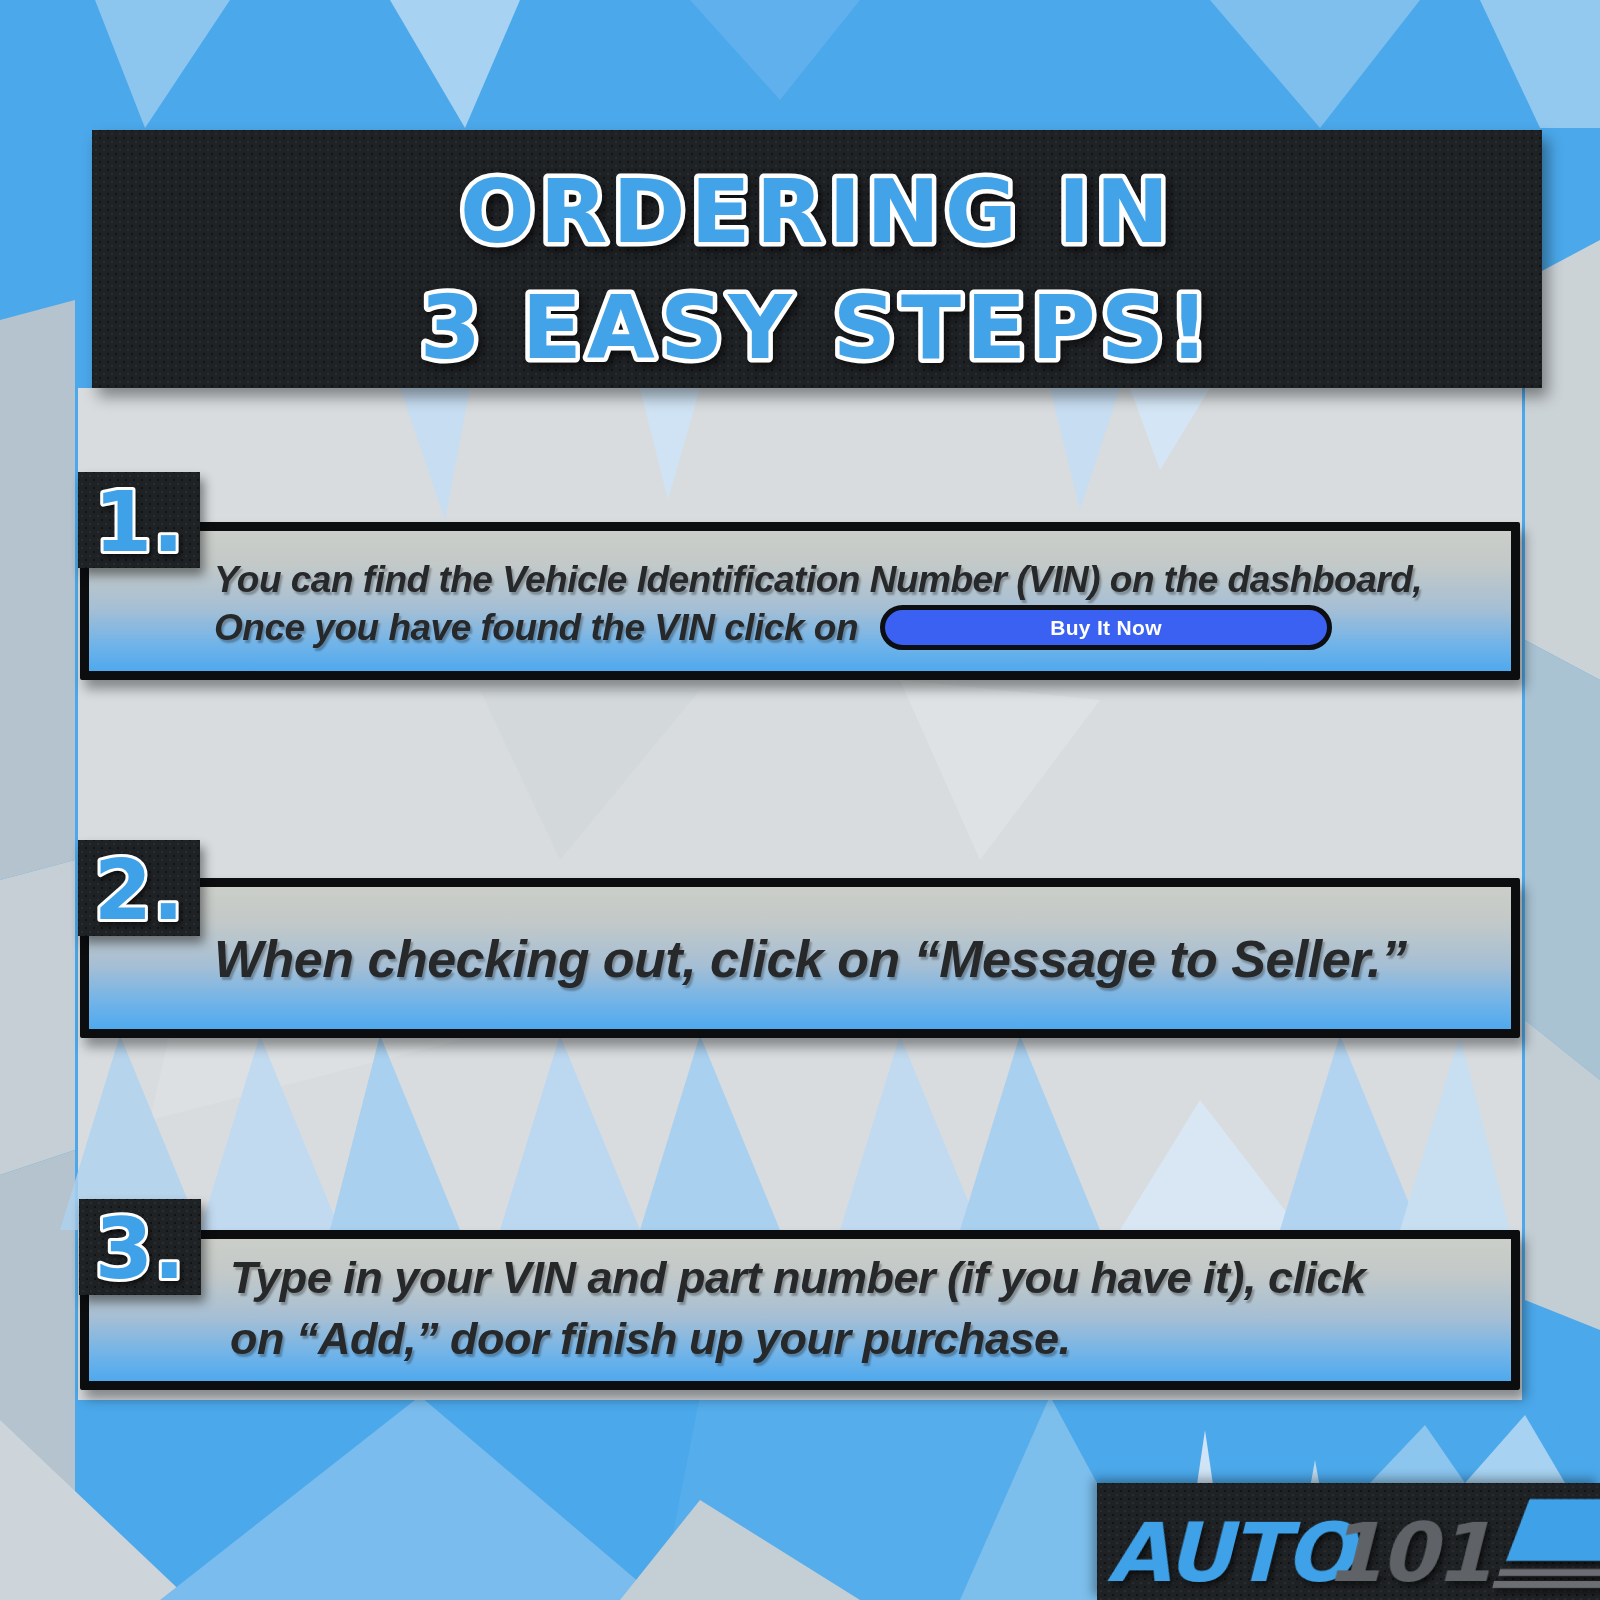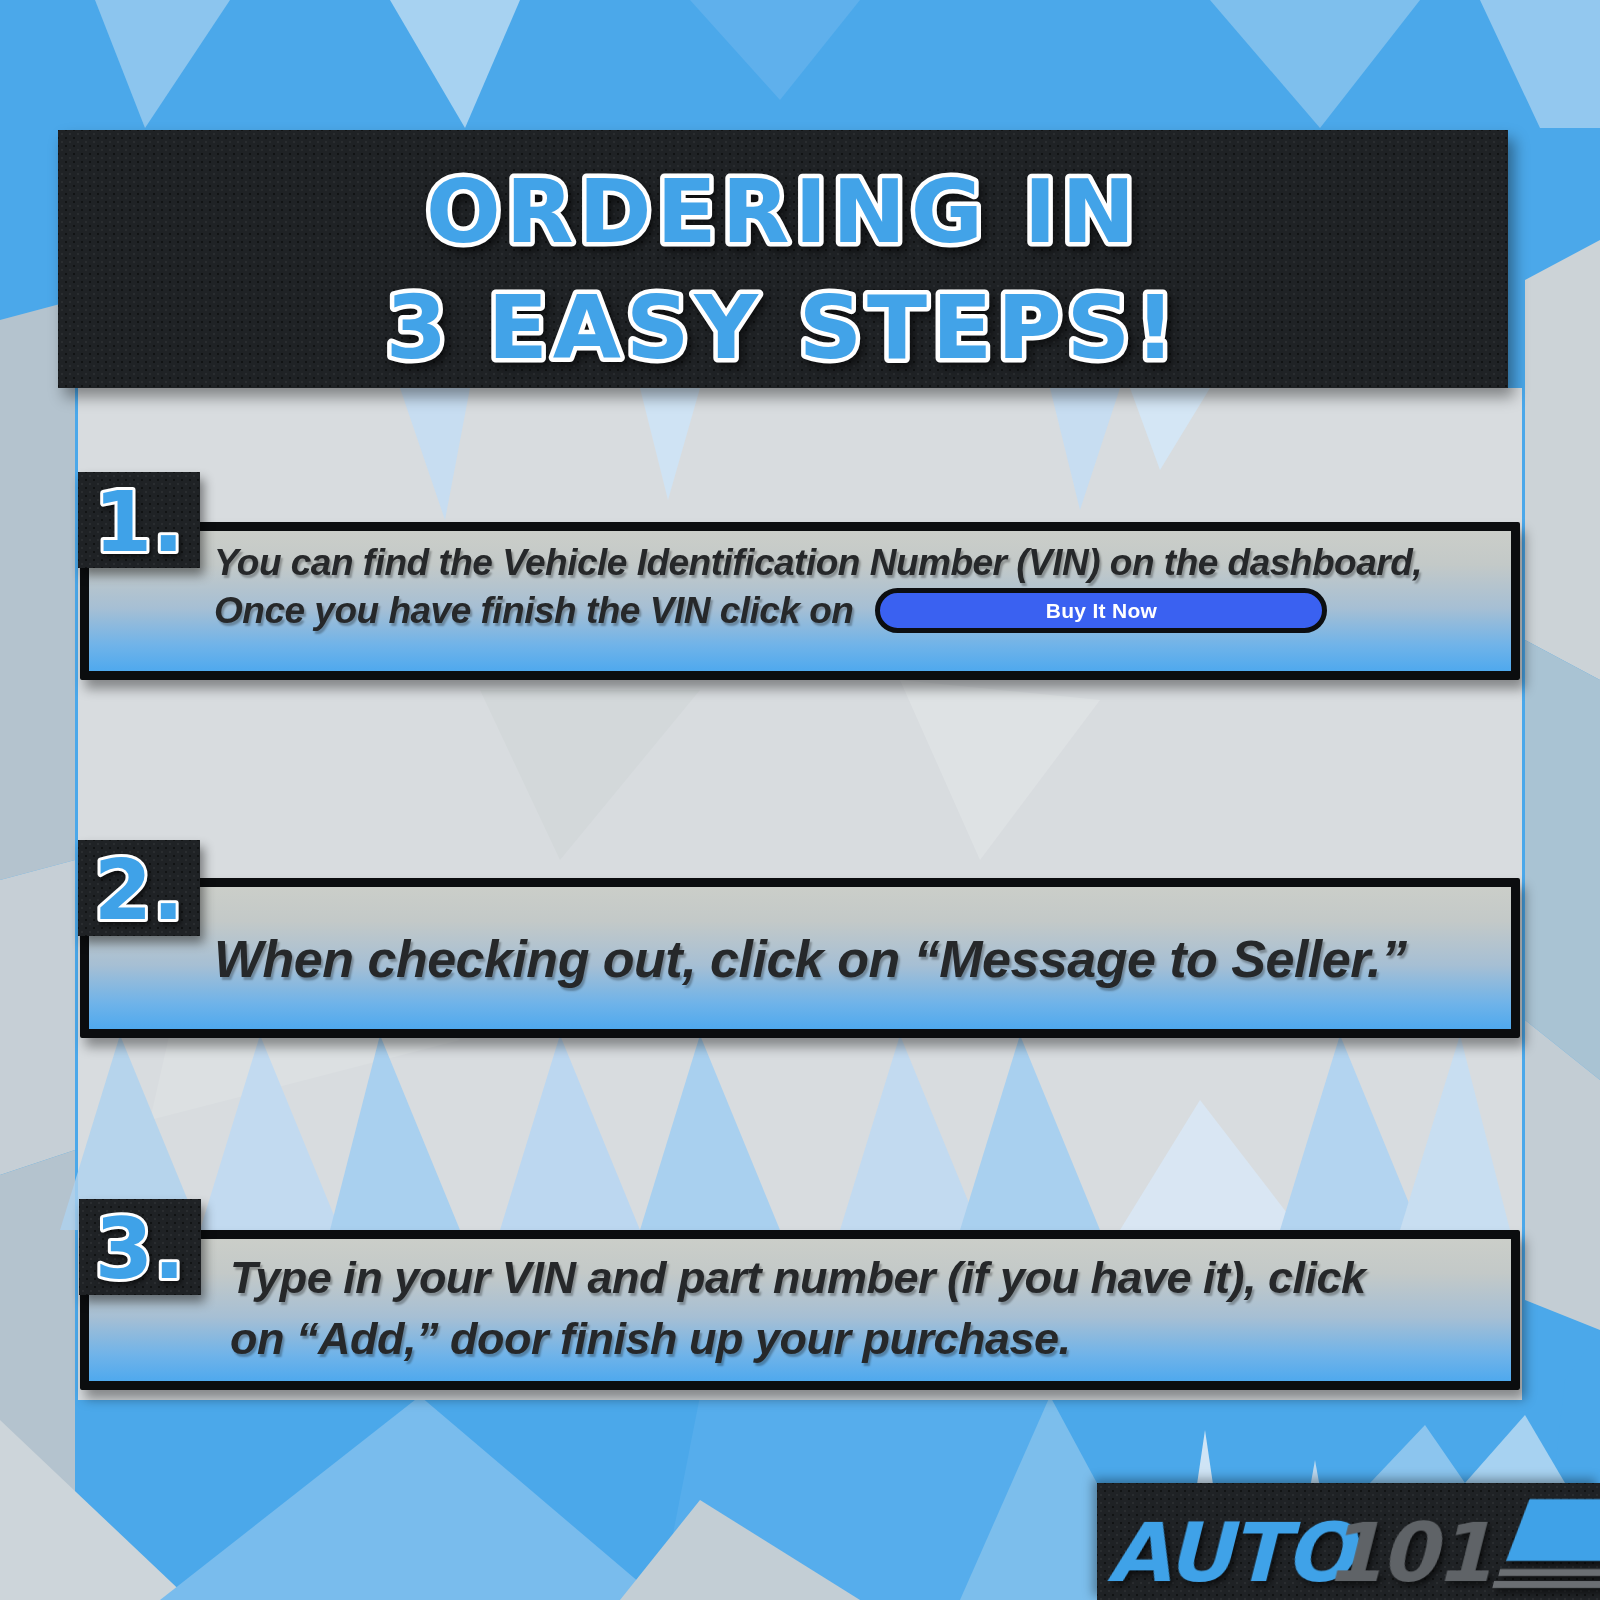--- a/index.html
+++ b/index.html
@@ -13,21 +13,21 @@
   .carbon{
     background-color:#1f2225;
     background-image:
       radial-gradient(rgba(255,255,255,0.05) 1px, transparent 1.4px),
       radial-gradient(rgba(0,0,0,0.45) 1px, transparent 1.4px);
     background-size:8px 8px;
     background-position:0 0,4px 4px;
   }
 
   .banner{
-    position:absolute;left:58px;top:130px;width:1450px;height:258px;
+    position:absolute;left:92px;top:130px;width:1450px;height:258px;
     box-shadow:6px 9px 14px rgba(0,0,0,0.40);
   }
   .title-svg{position:absolute;left:0;top:0;width:1450px;height:258px;overflow:visible;}
   .title-text{
     font-family:"DejaVu Sans","Liberation Sans",sans-serif;
     font-weight:bold;font-size:88px;letter-spacing:5px;
     fill:#42a3e8;stroke:#ffffff;stroke-width:9px;stroke-linejoin:round;
     paint-order:stroke;text-anchor:middle;
     filter:drop-shadow(4px 5px 4px rgba(0,0,0,0.55));
   }
@@ -48,21 +48,21 @@
   .badge2{left:78px;top:840px;}
   .badge3{left:79px;top:1199px;}
 
   .panel{
     position:absolute;left:80px;width:1440px;box-sizing:border-box;
     border:9px solid #0b0d0f;border-radius:2px;z-index:3;
     background:linear-gradient(180deg,#cbcec9 0%,#c3c9c8 24%,#a6bfd4 55%,#6fb3e9 82%,#4fa9ee 100%);
     box-shadow:5px 9px 12px rgba(0,0,0,0.38);
     padding-left:125px;padding-right:20px;
   }
-  .panel1{top:522px;height:158px;padding-top:9px;}
+  .panel1{top:522px;height:158px;padding-top:26px;}
   .panel2{top:878px;height:160px;padding-top:42px;}
   .panel3{top:1230px;height:160px;padding-top:8px;}
 
   .line{
     margin:0;font-weight:bold;font-style:italic;color:#26282a;
     text-shadow:2px 3px 2px rgba(0,0,0,0.28);letter-spacing:-0.5px;
     white-space:nowrap;
   }
   .t37{font-size:37px;line-height:45px;}
   .t52{font-size:52px;line-height:60px;}
@@ -160,21 +160,21 @@
   </header>
 
   <div class="badge carbon badge1">
     <svg width="122" height="96" viewBox="0 0 122 96">
       <text class="badge-num" x="61" y="79">1.</text>
     </svg>
   </div>
   <section class="panel panel1">
     <p class="line t37">You can find the Vehicle Identification Number (VIN) on the dashboard,</p>
     <div class="line3-row">
-      <p class="line t37">Once you have finish the VIN click on</p>
+      <p class="line t37">Once you have found the VIN click on</p>
       <button class="buy-btn">
         <span>Buy It Now</span>
       </button>
     </div>
   </section>
 
   <div class="badge carbon badge2">
     <svg width="122" height="96" viewBox="0 0 122 96">
       <text class="badge-num" x="61" y="79">2.</text>
     </svg>

